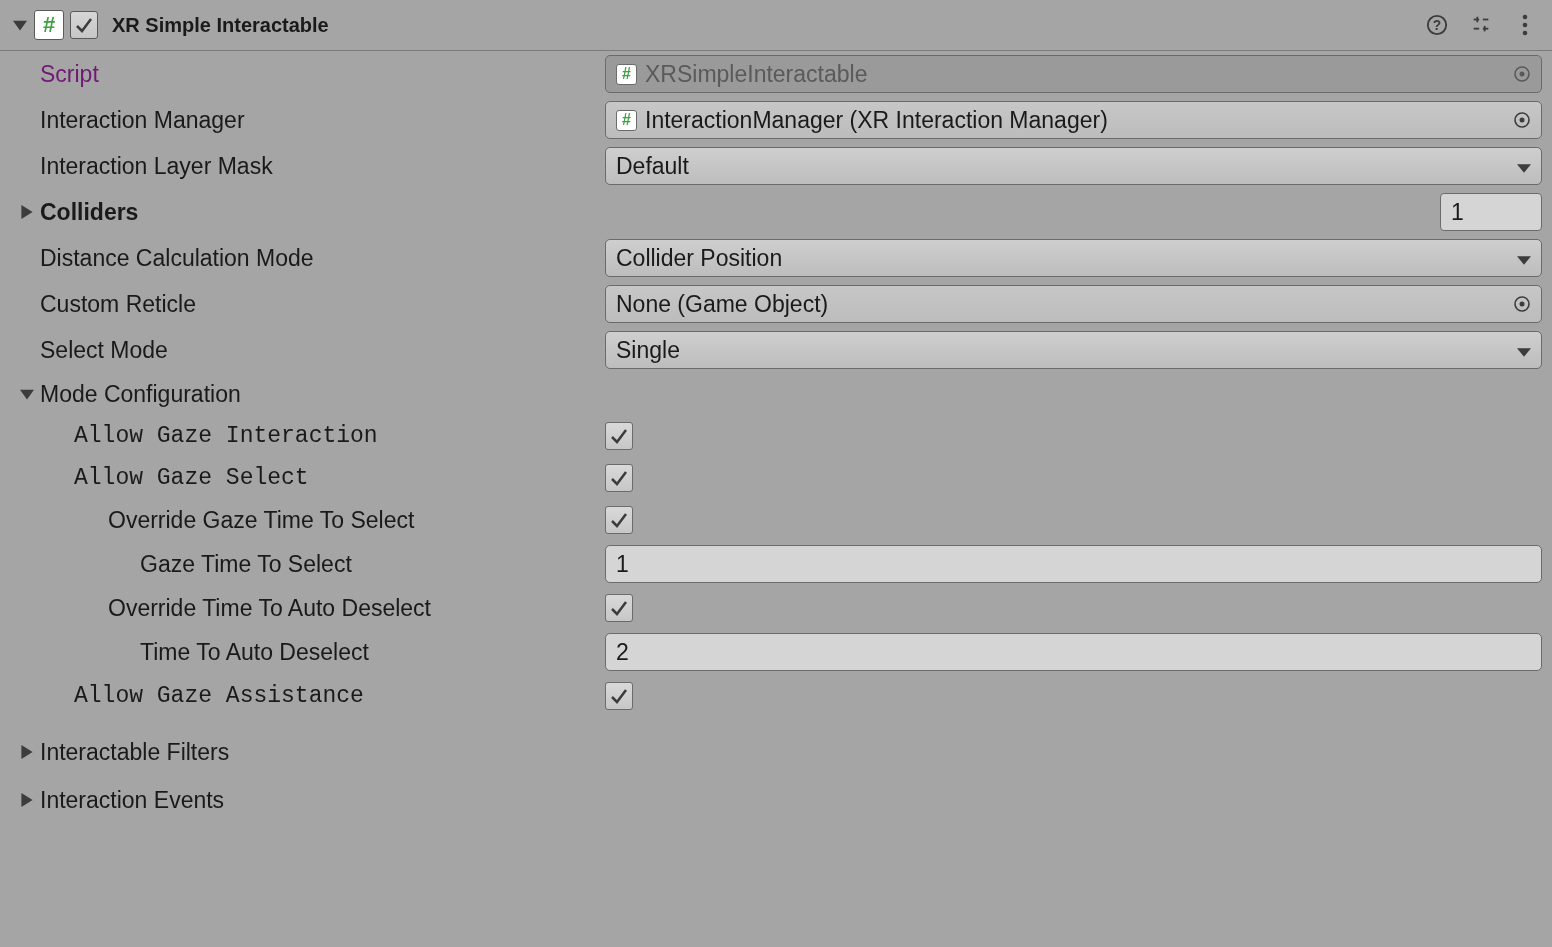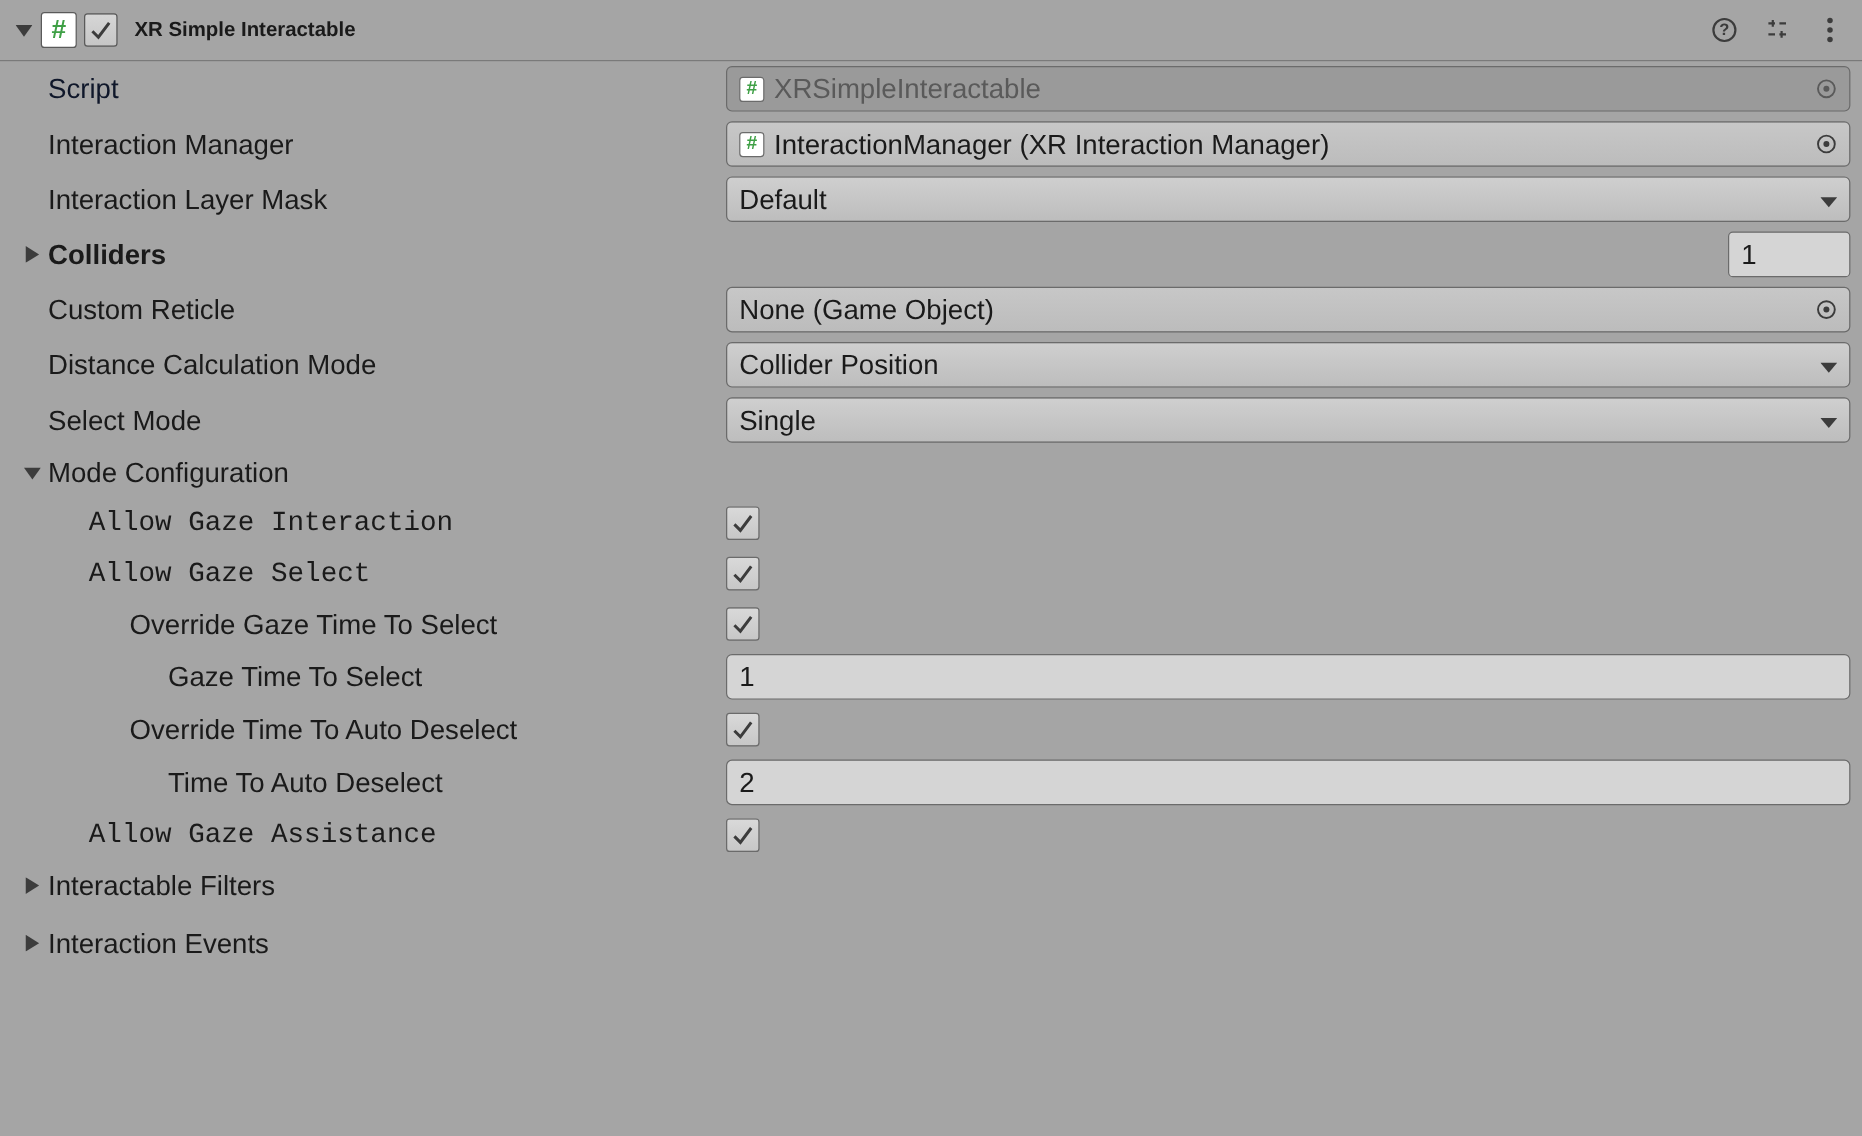--- a/index.html
+++ b/index.html
@@ -54,21 +54,21 @@
     border-radius: 3px;
     display: inline-flex;
     align-items: center;
     justify-content: center;
     margin-right: 14px;
     cursor: pointer;
   }
   .header-checkbox svg { display:block; }
   .header-title {
     font-weight: 700;
-    font-size: 17px;
+    font-size: 20px;
     flex: 1;
   }
   .header-icons {
     display: flex;
     align-items: center;
     gap: 18px;
     padding-right: 4px;
   }
   .header-icons .icon-wrap {
     width: 26px; height:26px;
@@ -89,21 +89,21 @@
   }
   .label-col.indent-1 { padding-left: 30px; }
   .label-col.indent-2 { padding-left: 64px; font-family: Liberation Mono, monospace; }
   .label-col.indent-3 { padding-left: 98px; }
   .label-col.indent-4 { padding-left: 130px; }
   .label-col .fold {
     width: 26px; display:inline-flex; align-items:center; justify-content:center; margin-left:-26px;
   }
   .label-text { white-space: nowrap; }
   .label-text.b { font-weight:700; }
-  .label-text.disabled { color:#0f172a; }
+  .label-text.disabled { color:#701a75; }
   .value-col {
     flex:1;
     display:flex;
     align-items:center;
   }
   .obj-field, .dropdown-field, .input-field {
     flex:1;
     height: 38px;
     border-radius: 5px;
     display:flex;
@@ -278,53 +278,53 @@
     </div>
     <div class="value-col">
       <div class="small-input">
         <span>1</span>
       </div>
     </div>
   </div>
 
   <div class="row">
     <div class="label-col indent-1">
+        <span class="label-text">Distance Calculation Mode</span>
+      </div>
+    <div class="value-col">
+      <div class="dropdown-field">
+        <span>Collider Position</span>
+        <span class="dd-arrow">
+          <svg width="14" height="10" viewBox="0 0 10 6">
+              <polygon points="0,0 10,0 5,6" fill="#3c3c3c"></polygon>
+            </svg>
+        </span>
+      </div>
+    </div>
+  </div>
+
+  <div class="row">
+    <div class="label-col indent-1">
         <span class="label-text">Custom Reticle</span>
       </div>
     <div class="value-col">
       <div class="obj-field">
         <span>None (Game Object)</span>
         <span class="target-btn">
           <svg width="18" height="18" viewBox="0 0 18 18">
               <circle cx="9" cy="9" r="7" fill="none" stroke="#3c3c3c" stroke-width="1.6"></circle>
               <circle cx="9" cy="9" r="2.5" fill="#3c3c3c"></circle>
             </svg>
         </span>
       </div>
     </div>
   </div>
 
   <div class="row">
     <div class="label-col indent-1">
-        <span class="label-text">Distance Calculation Mode</span>
-      </div>
-    <div class="value-col">
-      <div class="dropdown-field">
-        <span>Collider Position</span>
-        <span class="dd-arrow">
-          <svg width="14" height="10" viewBox="0 0 10 6">
-              <polygon points="0,0 10,0 5,6" fill="#3c3c3c"></polygon>
-            </svg>
-        </span>
-      </div>
-    </div>
-  </div>
-
-  <div class="row">
-    <div class="label-col indent-1">
         <span class="label-text">Select Mode</span>
       </div>
     <div class="value-col">
       <div class="dropdown-field">
         <span>Single</span>
         <span class="dd-arrow">
           <svg width="14" height="10" viewBox="0 0 10 6">
               <polygon points="0,0 10,0 5,6" fill="#3c3c3c"></polygon>
             </svg>
         </span>
@@ -424,21 +424,21 @@
       </div>
     <div class="value-col">
       <span class="checkbox-sq">
         <svg width="20" height="20" viewBox="0 0 20 20">
             <polyline points="3,11 8,16 17,4" stroke="#3c3c3c" stroke-width="2.5" fill="none"></polyline>
           </svg>
       </span>
     </div>
   </div>
 
-  <div class="row" style="">
+  <div class="row" style="margin-top:14px">
     <div class="label-col indent-1">
       <span class="fold">
         <svg width="12" height="14" viewBox="0 0 8 10">
             <polygon points="0,0 8,5 0,10" fill="#3c3c3c"></polygon>
           </svg>
       </span>
       <span class="label-text">Interactable Filters</span>
     </div>
     <div class="value-col"></div>
   </div>

